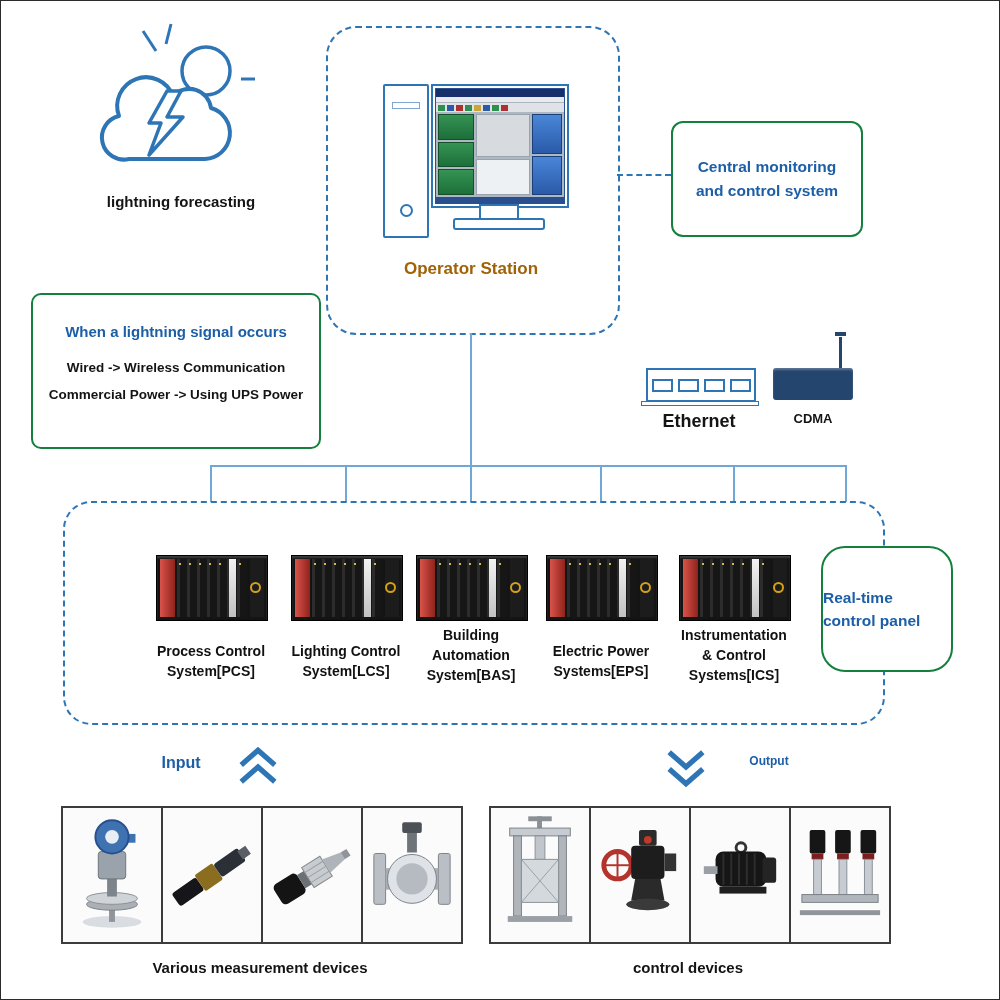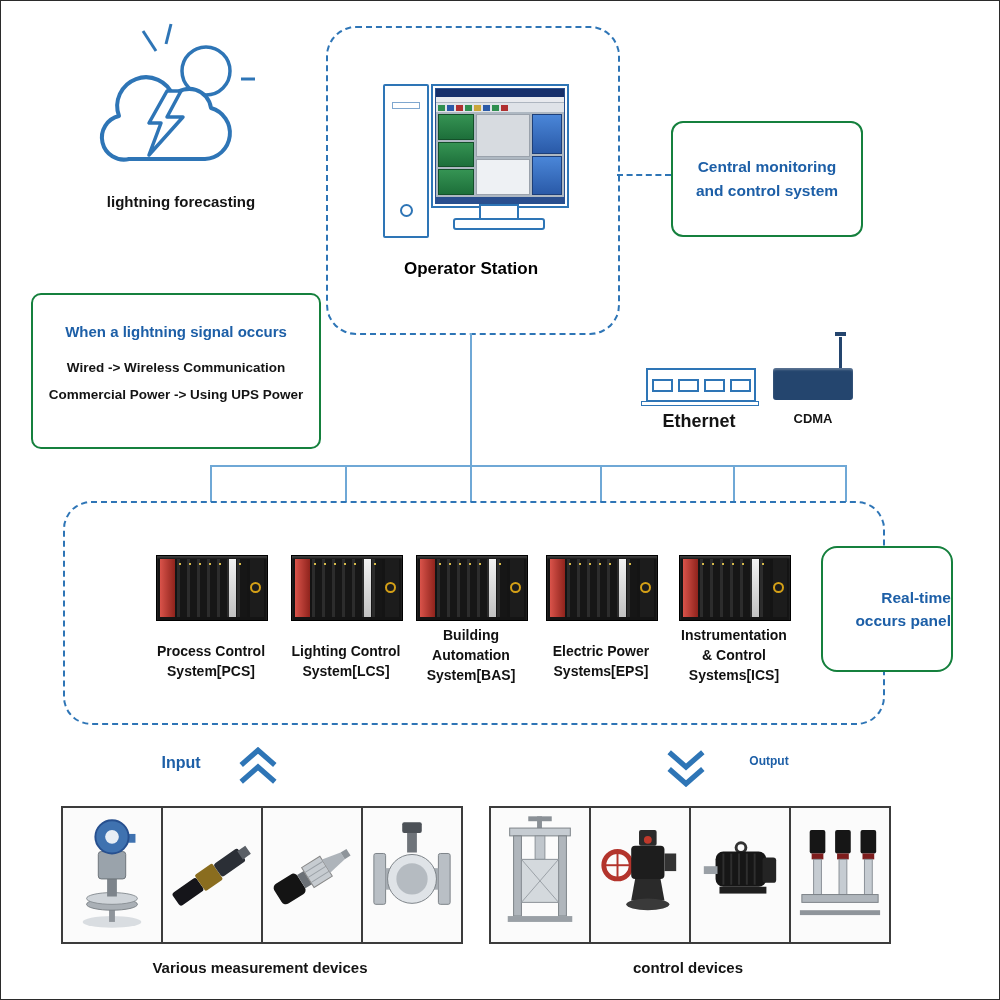--- a/index.html
+++ b/index.html
@@ -127,21 +127,21 @@
           <div></div>
           <div></div>
         </div>
       </div>
       <div class="sc-status"></div>
     </div>
   </div>
   <div class="abs mon-neck" style="left:478px;top:203px;width:36px;height:14px"></div>
   <div class="abs mon-base" style="left:452px;top:217px;width:88px;height:8px"></div>
 
-  <div class="abs ctr b" style="left:345px;top:258px;width:250px;font-size:17px;color:#000000">Operator Station</div>
+  <div class="abs ctr b" style="left:345px;top:258px;width:250px;font-size:17px;color:#a16207">Operator Station</div>
 
   <div class="abs dash-conn" style="left:616px;top:173px;width:54px"></div>
   <div class="abs solid-box ctr" style="left:670px;top:120px;width:188px;height:112px;display:flex;
        flex-direction:column;align-items:center;justify-content:center;border-radius:12px">
     <div class="b blue-t" style="font-size:15.5px;line-height:24px">Central monitoring</div>
     <div class="b blue-t" style="font-size:15.5px;line-height:24px">and control system</div>
   </div>
 
   <div class="abs solid-box ctr" style="left:30px;top:292px;width:290px;height:156px;border-radius:10px;
        box-sizing:border-box;padding-top:28px">
@@ -232,24 +232,24 @@
   <div class="panel-label" style="left:525px;top:640px">
     <div>Electric Power</div>
     <div>Systems[EPS]</div>
   </div>
   <div class="panel-label" style="left:658px;top:624px">
     <div>Instrumentation</div>
     <div>&amp; Control</div>
     <div>Systems[ICS]</div>
   </div>
 
-  <div class="abs solid-box ctr" style="left:820px;top:545px;width:128px;height:122px;border-radius:16px;
-       display:flex;flex-direction:column;align-items:flex-end;justify-content:center;z-index:5">
+  <div class="abs solid-box ctr" style="left:820px;top:545px;width:128px;height:122px;border-radius:24px;
+       display:flex;flex-direction:column;align-items:flex-start;justify-content:center;z-index:5">
     <div class="b blue-t" style="font-size:15.5px;line-height:23px">Real-time</div>
-    <div class="b blue-t" style="font-size:15.5px;line-height:23px">occurs panel</div>
+    <div class="b blue-t" style="font-size:15.5px;line-height:23px">control panel</div>
   </div>
 
   <div class="abs ctr b blue-t" style="left:140px;top:753px;width:80px;font-size:16px">Input</div>
   <svg class="abs" style="left:236px;top:746px" width="42" height="38" viewBox="0 0 40 36">
     <polyline class="chev" points="4,17 20,3 36,17"></polyline>
     <polyline class="chev" points="4,33 20,19 36,33"></polyline>
   </svg>
 
   <svg class="abs" style="left:664px;top:748px" width="42" height="38" viewBox="0 0 40 36">
     <polyline class="chev" points="4,3 20,17 36,3"></polyline>

